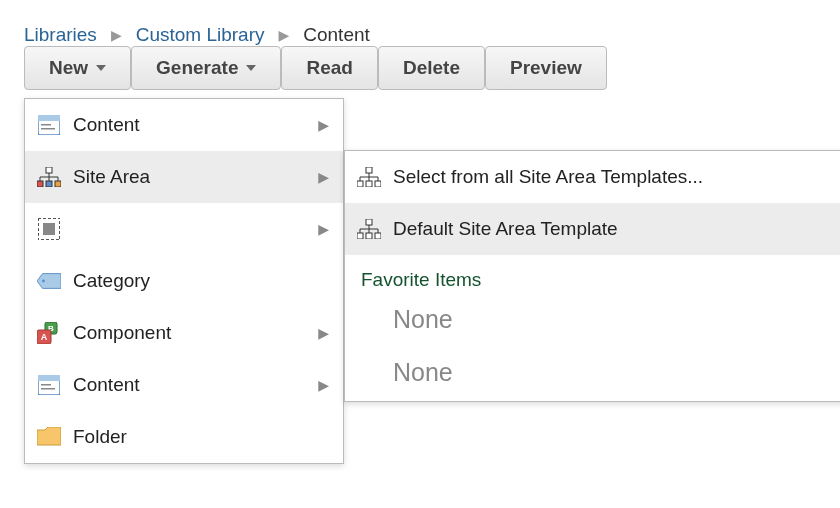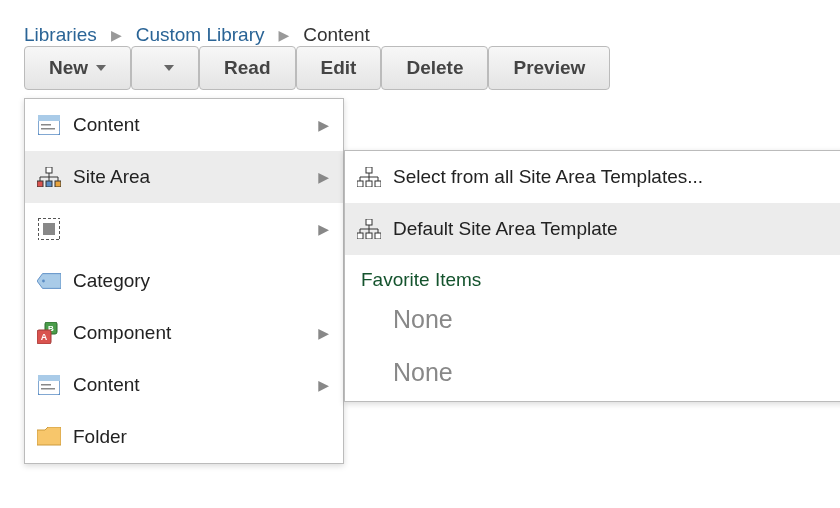--- a/index.html
+++ b/index.html
@@ -123,24 +123,24 @@
   <span class="sep">▶</span>
   <span class="current">Content</span>
 </div>
 
 <div class="toolbar">
   <button class="btn">
     <span>New</span>
     <span class="caret"></span>
   </button>
   <button class="btn">
+    <span>Generate</span>
     <span class="caret"></span>
   </button>
   <button class="btn">Read</button>
-  <button class="btn">Edit</button>
   <button class="btn">Delete</button>
   <button class="btn">Preview</button>
 </div>
 
 <div class="menus">
 
   <div class="menu menu-primary">
     <div class="menu-item">
       <span class="icon-box">
         <svg width="22" height="20" viewBox="0 0 22 20">

